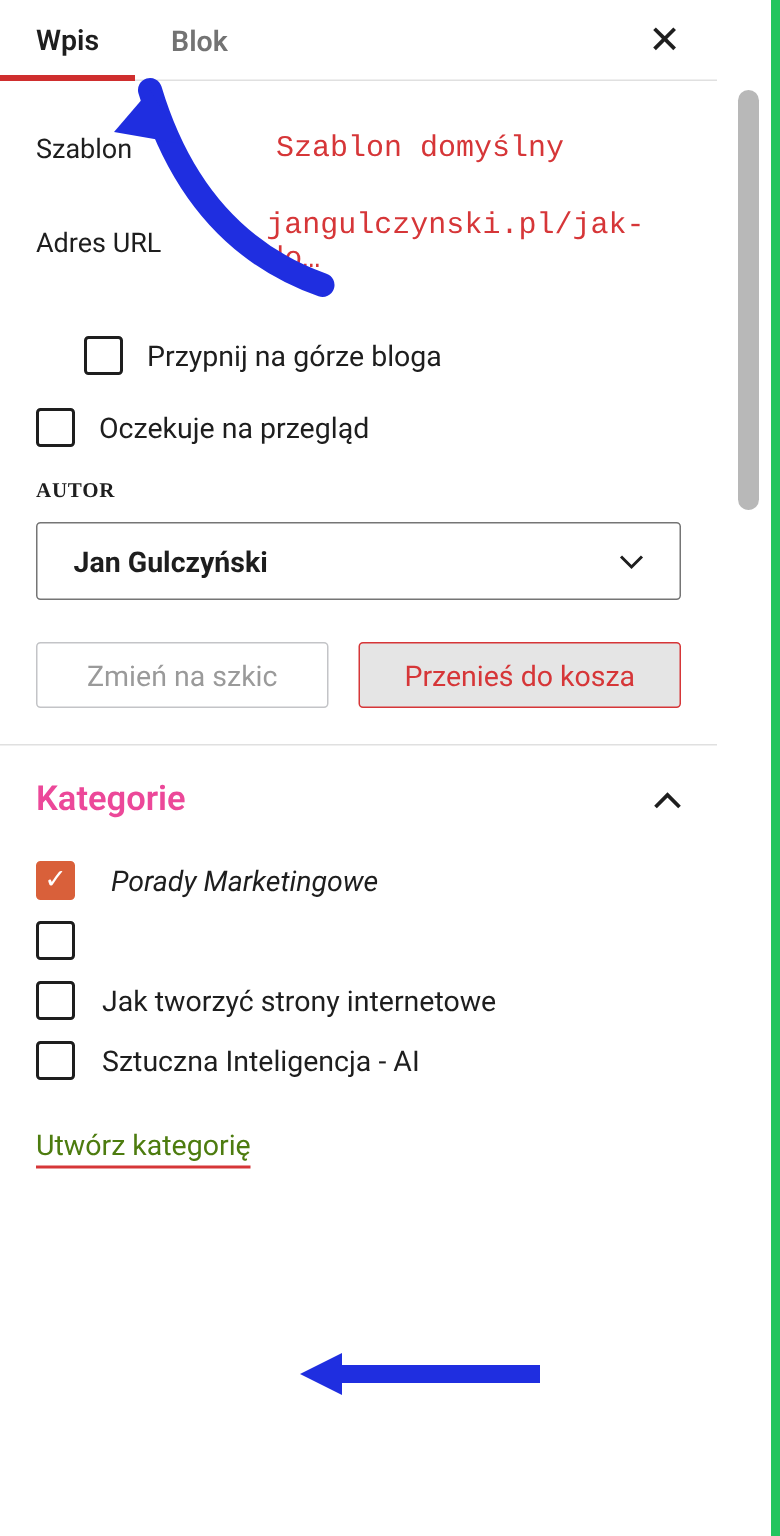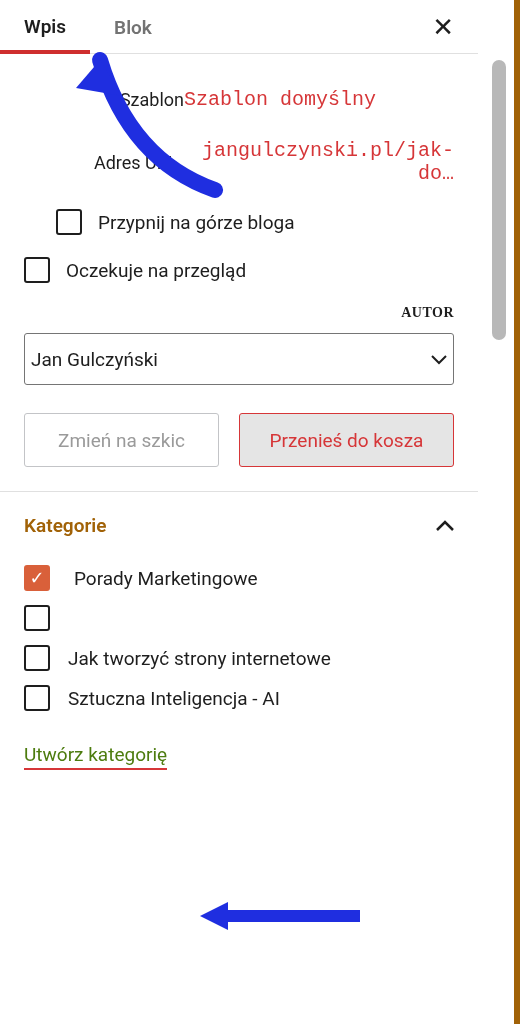--- a/index.html
+++ b/index.html
@@ -9,21 +9,21 @@
     background: #fff;
     width: 520px;
     height: 1024px;
     position: relative;
     overflow: hidden;
   }
   .outer {
     width: 520px;
     height: 1024px;
     position: relative;
-    border-right: 6px solid #a16207;
+    border-right: 6px solid #22c55e;
     background: #fff;
   }
   .scroll-track {
     position: absolute;
     right: 8px;
     top: 60px;
     width: 14px;
     height: 280px;
     border-radius: 7px;
     background: #b8b8b8;
@@ -57,21 +57,20 @@
     margin-left: auto;
     padding: 0 24px;
     font-size: 26px;
     font-weight: 400;
     cursor: pointer;
     color: #1e1e1e;
   }
   
   .section {
     padding: 18px 24px;
-    text-align: right;
   }
   .row {
     display: flex;
     align-items: center;
     margin: 16px 0;
   }
   .row-label {
     width: 160px;
     font-size: 18px;
     color: #1e1e1e;
@@ -121,35 +120,36 @@
     margin: 22px 0 12px 0;
     font-family: Liberation Serif, serif;
   }
   .select {
     border: 1px solid #757575;
     border-radius: 3px;
     height: 52px;
     display: flex;
     align-items: center;
     justify-content: space-between;
-    padding: 0 6px;
-    font-size: 19px;
-    color: #1e1e1e;
-    cursor: pointer;
+    padding: 0 24px;
+    font-size: 19px;
+    color: #1e1e1e;
+    cursor: pointer;
+    font-weight: bold;
   }
   .chevron {
     font-size: 16px;
   }
   .btn-row {
     display: flex;
     gap: 20px;
     margin: 28px 0 6px 0;
   }
   .btn {
-    height: 54px;
+    height: 44px;
     border-radius: 3px;
     font-size: 19px;
     display: flex;
     align-items: center;
     justify-content: center;
     cursor: pointer;
     padding: 0 20px;
   }
   .btn.draft {
     border: 1px solid #c3c4c7;
@@ -165,33 +165,33 @@
   }
   .divider {
     border-top: 1px solid #e0e0e0;
     margin: 0;
   }
   .acc-head {
     display: flex;
     align-items: flex-start;
     justify-content: space-between;
     padding: 22px 24px 14px 24px;
-    font-size: 19px;
+    font-size: 23px;
     font-weight: 600;
-    color: #a16207;
+    color: #ec4899;
     cursor: pointer;
   }
   .cat-list {
     padding: 0 24px;
   }
   .cat-list .check-row {
     margin: 14px 0;
     gap: 18px;
   }
-  .cat-list .check-row:first-child .check-label { padding-left: 6px; }
+  .cat-list .check-row:first-child .check-label { padding-left: 6px; font-style: italic; }
   .link-create {
     display: inline-block;
     margin: 18px 24px 0 24px;
     font-size: 19px;
     color: #4d7c0f;
     border-bottom: 2px solid #d63638;
     padding-bottom: 2px;
     cursor: pointer;
   }
   svg.annotation { position: absolute; pointer-events: none; }
@@ -213,21 +213,21 @@
     <div class="section">
       <div class="row">
         <div class="row-label">Szablon</div>
         <div class="row-link">Szablon domyślny</div>
       </div>
       <div class="row" style="margin-top:28px;">
         <div class="row-label">Adres URL</div>
         <div class="row-link">jangulczynski.pl/jak-do…</div>
       </div>
 
-      <div class="check-row" style="margin-top:24px;padding-left:32px;">
+      <div class="check-row" style="margin-top:39px;padding-left:32px;">
         <div class="checkbox"></div>
         <div class="check-label">Przypnij na górze bloga</div>
       </div>
       <div class="check-row">
         <div class="checkbox"></div>
         <div class="check-label">Oczekuje na przegląd</div>
       </div>
 
       <div class="field-heading">AUTOR</div>
       <div class="select">

